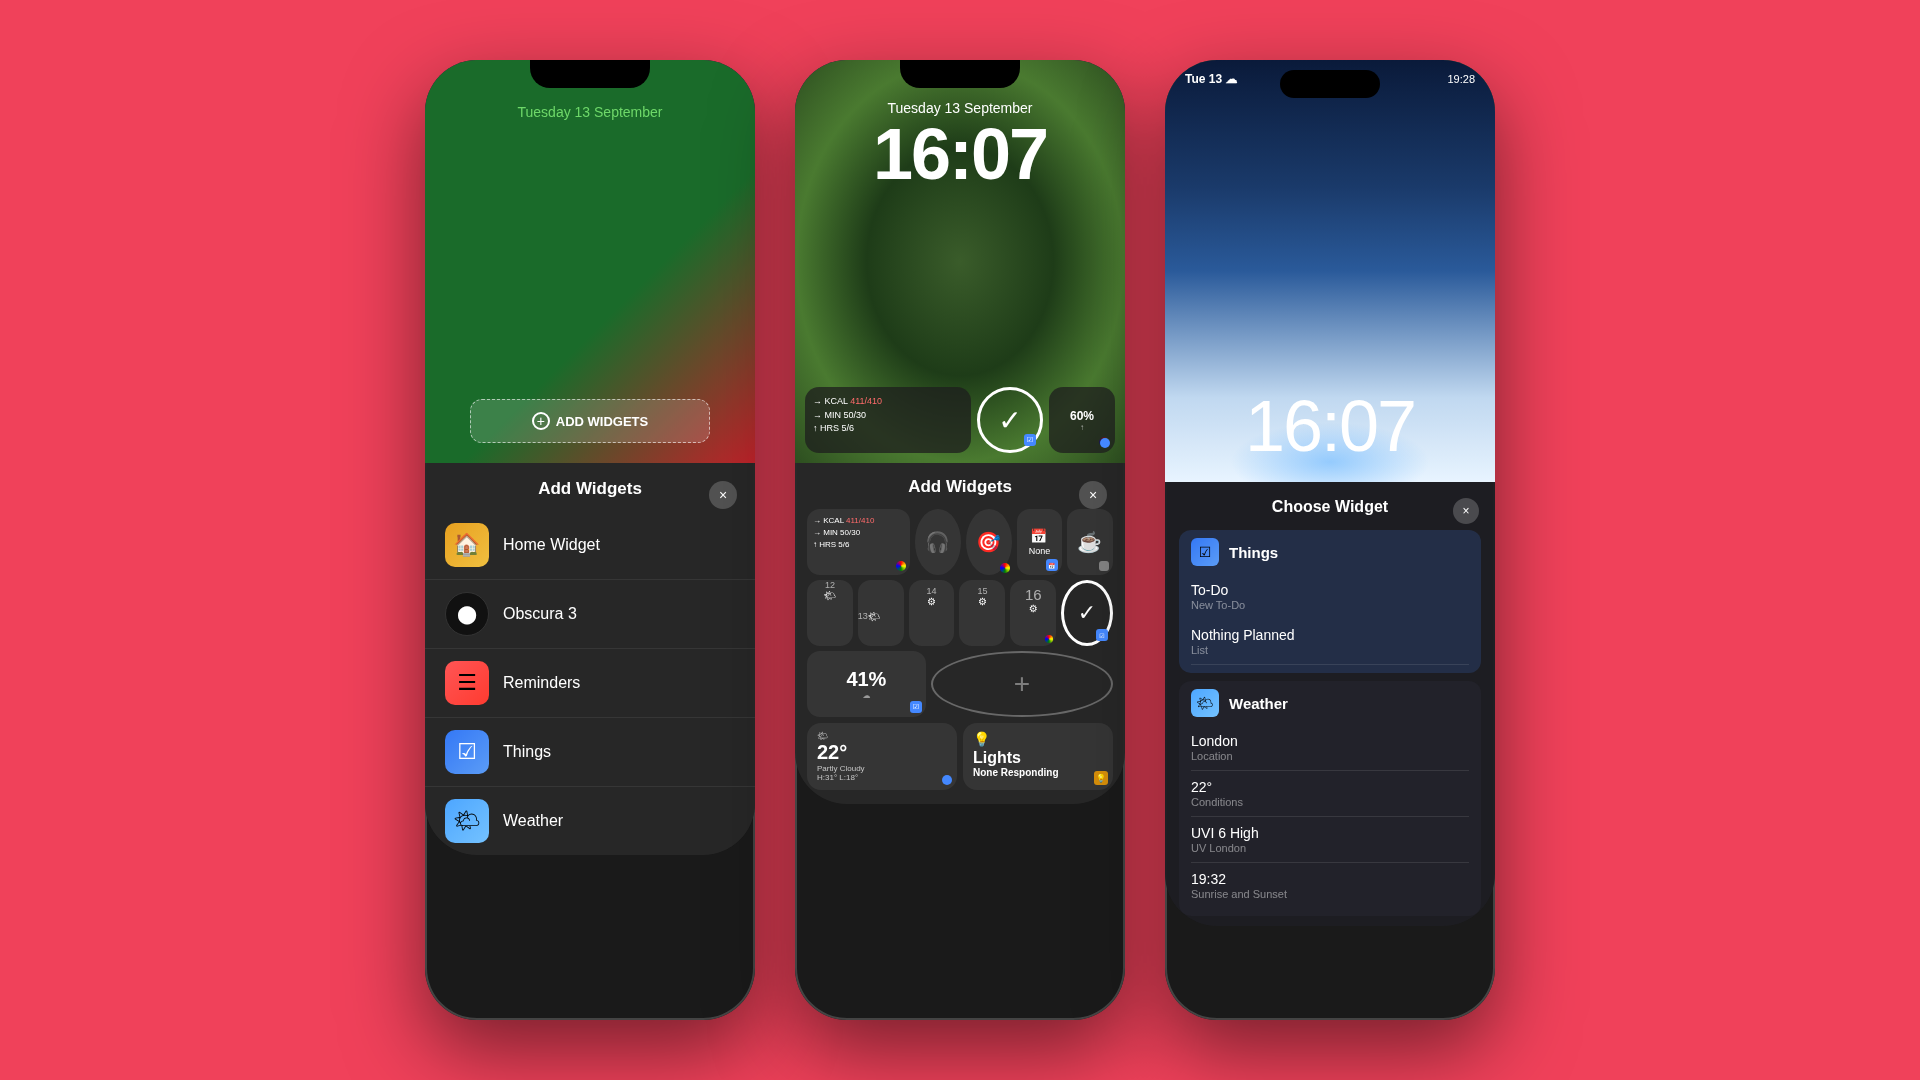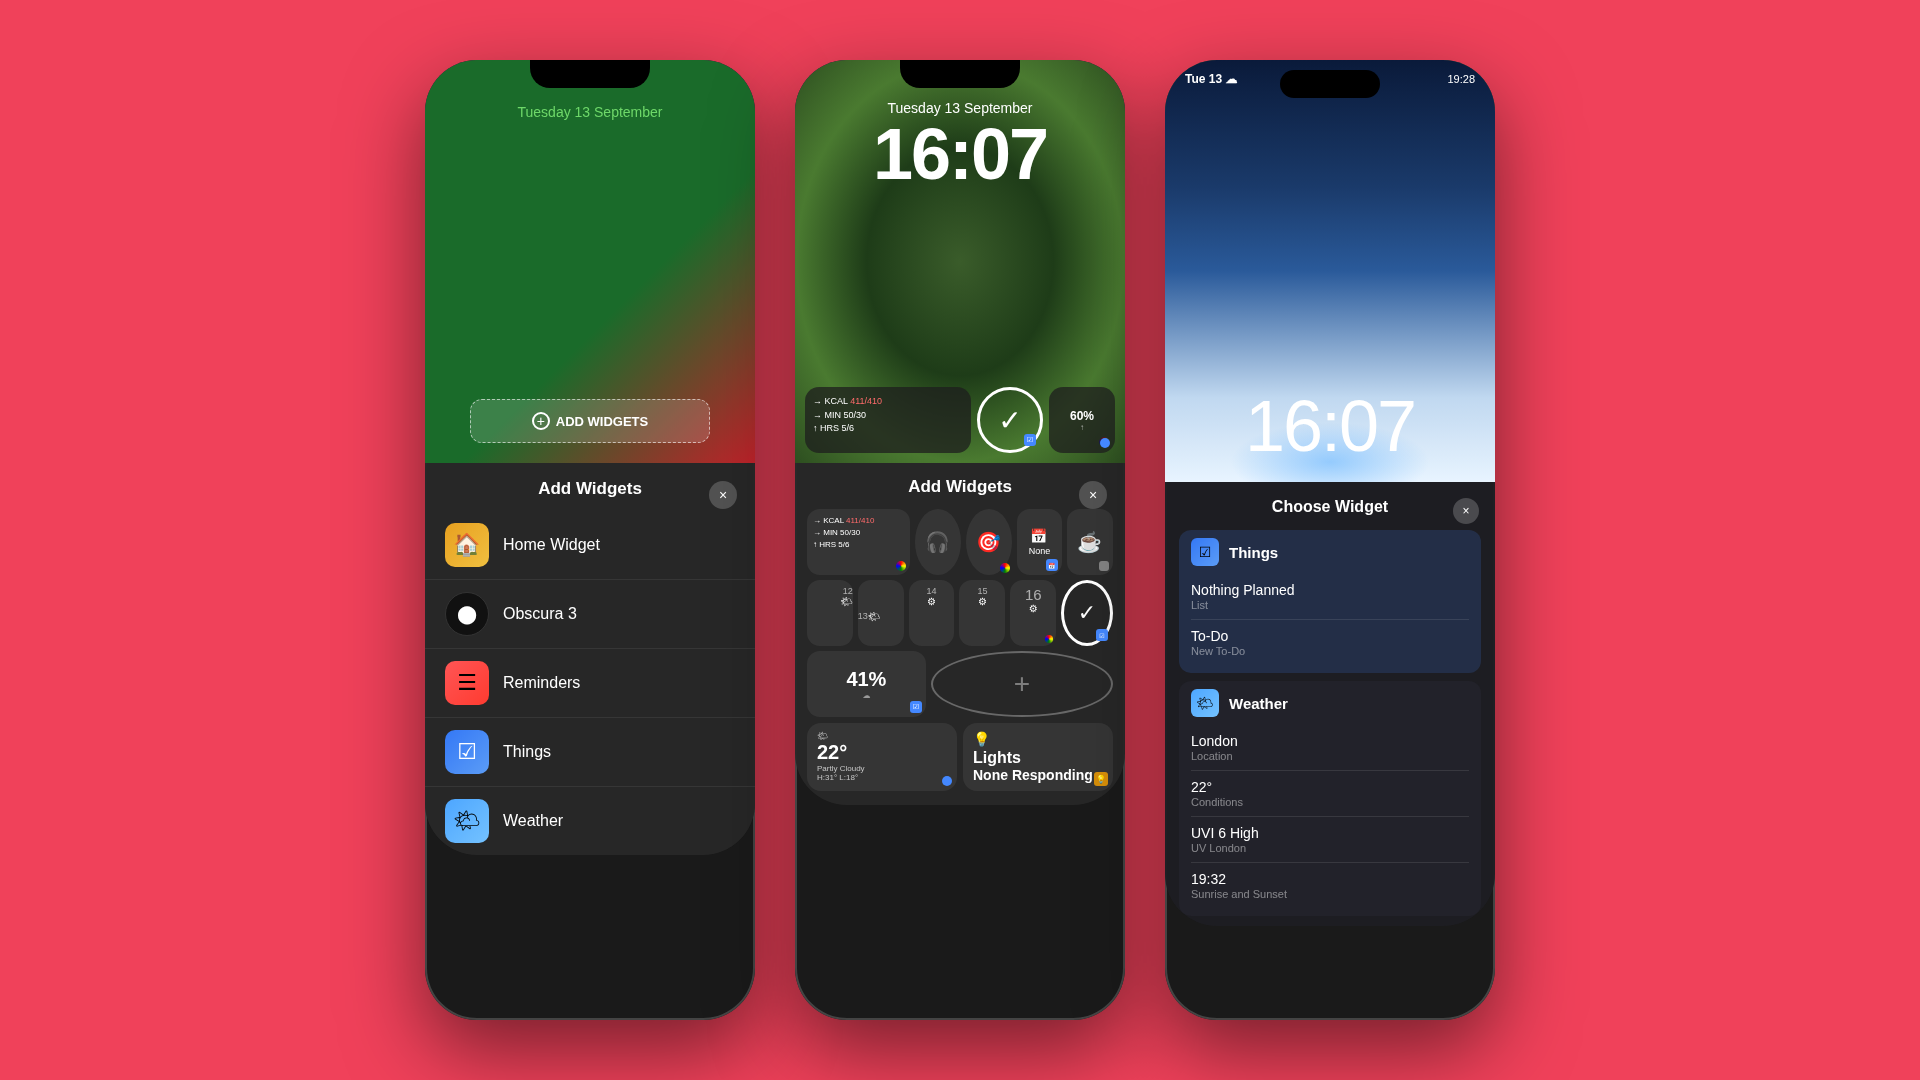--- a/index.html
+++ b/index.html
@@ -435,21 +435,21 @@
       background: rgba(60,60,60,0.7);
       border-radius: 14px;
       padding: 8px 10px;
       color: white;
       font-size: 9px;
       position: relative;
     }
 
     .p2-lights-right .lights-icon { font-size: 14px; margin-bottom: 2px; }
     .p2-lights-right .lights-label { font-size: 16px; font-weight: 600; }
-    .p2-lights-right .lights-status { font-size: 14px; font-weight: 700; }
+    .p2-lights-right .lights-status { font-size: 10px; font-weight: 700; }
 
     .drawer-relative { position: relative; }
   </style>
 </head>
 <body>
 
 <div class="phone phone1">
   <div class="notch"></div>
   <div class="screen">
 
@@ -555,21 +555,21 @@
           <div class="badge-check" style="bottom:4px;right:4px;font-size:6px;">📅</div>
         </div>
 
         <div style="flex:1;height:66px;background:rgba(60,60,60,0.7);border-radius:13px;display:flex;align-items:center;justify-content:center;font-size:20px;color:white;position:relative;">
           ☕
           <div style="position:absolute;bottom:4px;right:4px;width:10px;height:10px;background:rgba(150,150,150,0.8);border-radius:3px;"></div>
         </div>
       </div>
 
       <div style="display:flex;gap:5px;margin-bottom:5px;">
-        <div style="flex:1;height:66px;background:rgba(60,60,60,0.7);border-radius:13px;display:flex;flex-direction:column;align-items:flex-end;justify-content:flex-start;padding-top:6px;color:white;font-size:9px;position:relative;">
+        <div style="flex:1;height:66px;background:rgba(60,60,60,0.7);border-radius:13px;display:flex;flex-direction:column;align-items:center;justify-content:flex-start;color:white;font-size:9px;position:relative;">
           <div style="font-size:9px;color:rgba(255,255,255,0.6);">12</div>
           <div style="font-size:10px;">🌤</div>
         </div>
         <div style="flex:1;height:66px;background:rgba(60,60,60,0.7);border-radius:13px;display:flex;flex-direction:row;align-items:center;justify-content:flex-start;padding-top:6px;color:white;font-size:9px;">
           <div style="font-size:9px;color:rgba(255,255,255,0.6);">13</div>
           <div style="font-size:10px;">🌤</div>
         </div>
         <div style="flex:1;height:66px;background:rgba(60,60,60,0.7);border-radius:13px;display:flex;flex-direction:column;align-items:center;justify-content:flex-start;padding-top:6px;color:white;font-size:9px;">
           <div style="font-size:9px;color:rgba(255,255,255,0.6);">14</div>
           <div style="font-size:10px;">⚙</div>
@@ -645,27 +645,27 @@
       <div class="choose-widget-title">Choose Widget</div>
       <div class="cw-close">
         <span>×</span>
       </div>
 
       <div style="background:rgba(50,80,140,0.35);border-radius:12px;padding:8px 12px;margin-bottom:8px;">
         <div class="cw-section-header" style="border-bottom:none;padding:0 0 6px;">
           <div class="cw-section-icon things-icon">☑</div>
           <span class="cw-section-name">Things</span>
         </div>
+        <div class="cw-item" style="padding-left:0;border-bottom:none;">
+          <div class="cw-item-main">To-Do</div>
+          <div class="cw-item-sub">New To-Do</div>
+        </div>
         <div class="cw-item" style="padding-left:0;border-bottom:1px solid rgba(255,255,255,0.1);">
           <div class="cw-item-main">Nothing Planned</div>
           <div class="cw-item-sub">List</div>
-        </div>
-        <div class="cw-item" style="padding-left:0;border-bottom:none;">
-          <div class="cw-item-main">To-Do</div>
-          <div class="cw-item-sub">New To-Do</div>
         </div>
       </div>
 
       <div style="background:rgba(40,40,50,0.5);border-radius:12px;padding:8px 12px;">
         <div class="cw-section-header" style="border-bottom:none;padding:0 0 6px;">
           <div class="cw-section-icon weather-icon">🌤</div>
           <span class="cw-section-name">Weather</span>
         </div>
         <div class="cw-item" style="padding-left:0;border-bottom:1px solid rgba(255,255,255,0.1);">
           <div class="cw-item-main">London</div>

